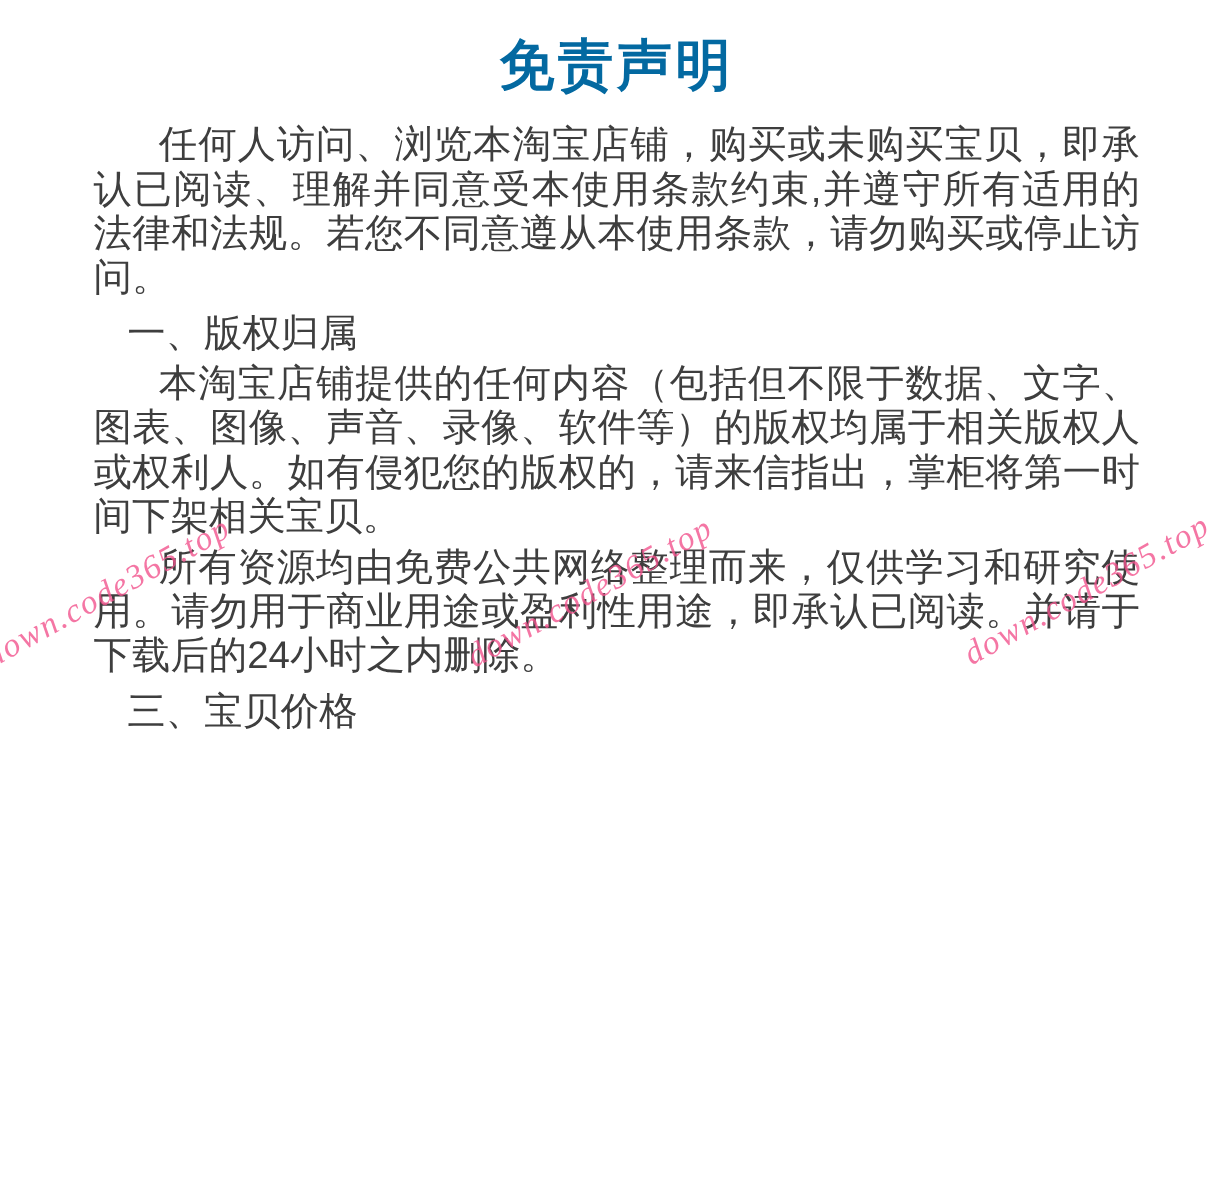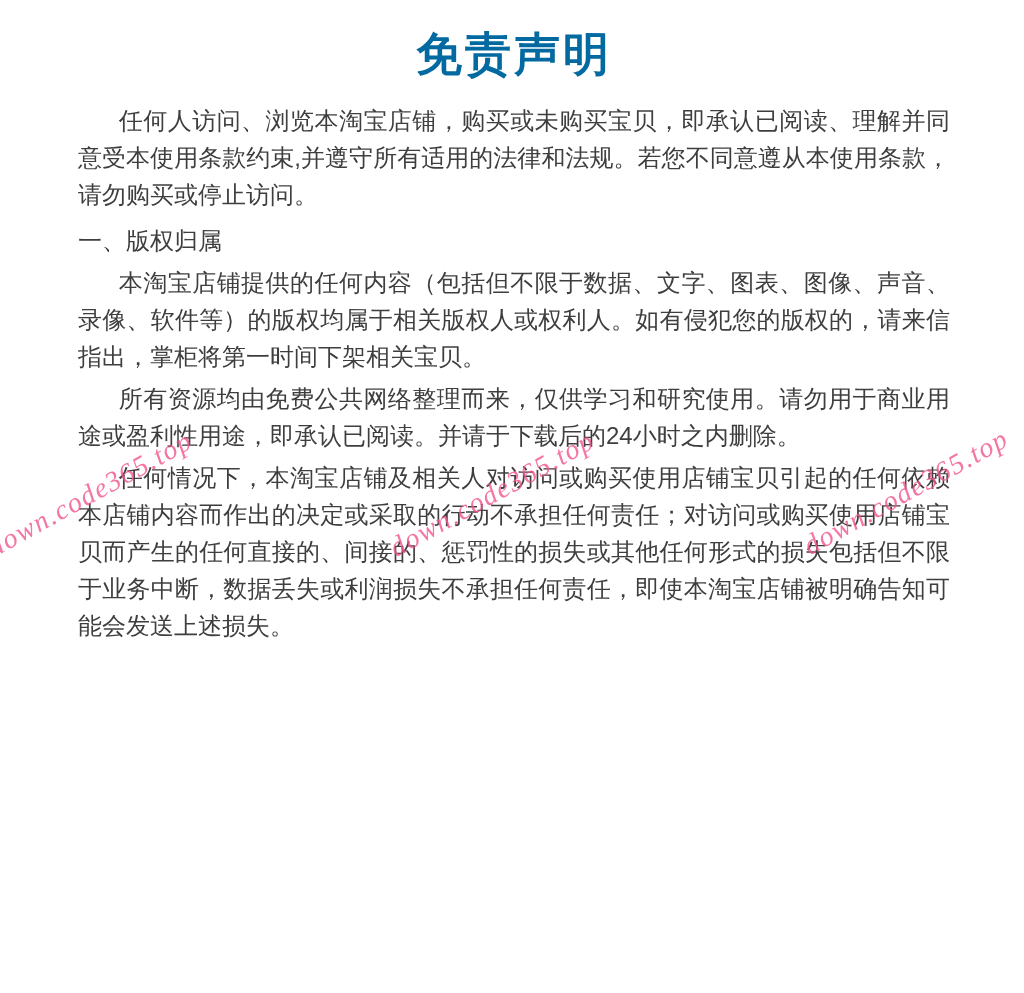--- a/index.html
+++ b/index.html
@@ -18,28 +18,28 @@
   }
   .doc-title {
     margin: 24px 0 16px 0;
     text-align: center;
     font-size: 46px;
     font-weight: 800;
     letter-spacing: 3px;
     color: #0369a1;
   }
   .para, .heading {
-    font-size: 24px;
+    font-size: 32px;
     line-height: 37px;
     color: #3e3e3e;
     margin: 0;
     text-align: justify;
   }
   .para { margin-top: 5px; text-indent: 1.7em; }
-  .heading { margin-top: 9px; text-indent: 0; }
+  .heading { margin-top: 9px; text-indent: 0; margin-left: 28px; }
   .wm {
     position: absolute;
     white-space: nowrap;
     font-family: "Liberation Serif", "DejaVu Serif", serif;
     font-style: italic;
     font-size: 28px;
     letter-spacing: 1.5px;
     opacity: 0.8;
     transform: translate(-50%, -50%) rotate(-29deg);
     z-index: 2;
@@ -52,19 +52,19 @@
 </head>
 <body>
 
 <div class="doc">
   <h1 class="doc-title">免责声明</h1>
   <div id="content">
       <p class="para">任何人访问、浏览本淘宝店铺，购买或未购买宝贝，即承认已阅读、理解并同意受本使用条款约束,并遵守所有适用的法律和法规。若您不同意遵从本使用条款，请勿购买或停止访问。</p>
       <p class="heading">一、版权归属</p>
       <p class="para">本淘宝店铺提供的任何内容（包括但不限于数据、文字、图表、图像、声音、录像、软件等）的版权均属于相关版权人或权利人。如有侵犯您的版权的，请来信指出，掌柜将第一时间下架相关宝贝。</p>
       <p class="para">所有资源均由免费公共网络整理而来，仅供学习和研究使用。请勿用于商业用途或盈利性用途，即承认已阅读。并请于下载后的24小时之内删除。</p>
-      <p class="para">任何情况下，本淘宝店铺及相关人对访问或购买使用店铺宝贝引起的任何依赖本店铺内容而作出的决定或采取的行动不承担任何责任；对访问或购买使用店铺宝贝而产生的任何直接的、间接的、惩罚性的损失或其他任何形式的损失包括但不限于业务中断，数据丢失或利润损失不承担任何责任，即使本淘宝店铺被明确告知可能会发送上述损失。</p>
+      <p class="heading">三、宝贝价格</p>
     </div>
 </div>
 
 <span class="wm wm-left" style="color: rgb(242, 84, 142);">down.code365.top</span>
 <span class="wm wm-center" style="color: rgb(242, 84, 142);">down.code365.top</span>
 <span class="wm wm-right" style="color: rgb(242, 84, 142);">down.code365.top</span>
 
 </body></html>

